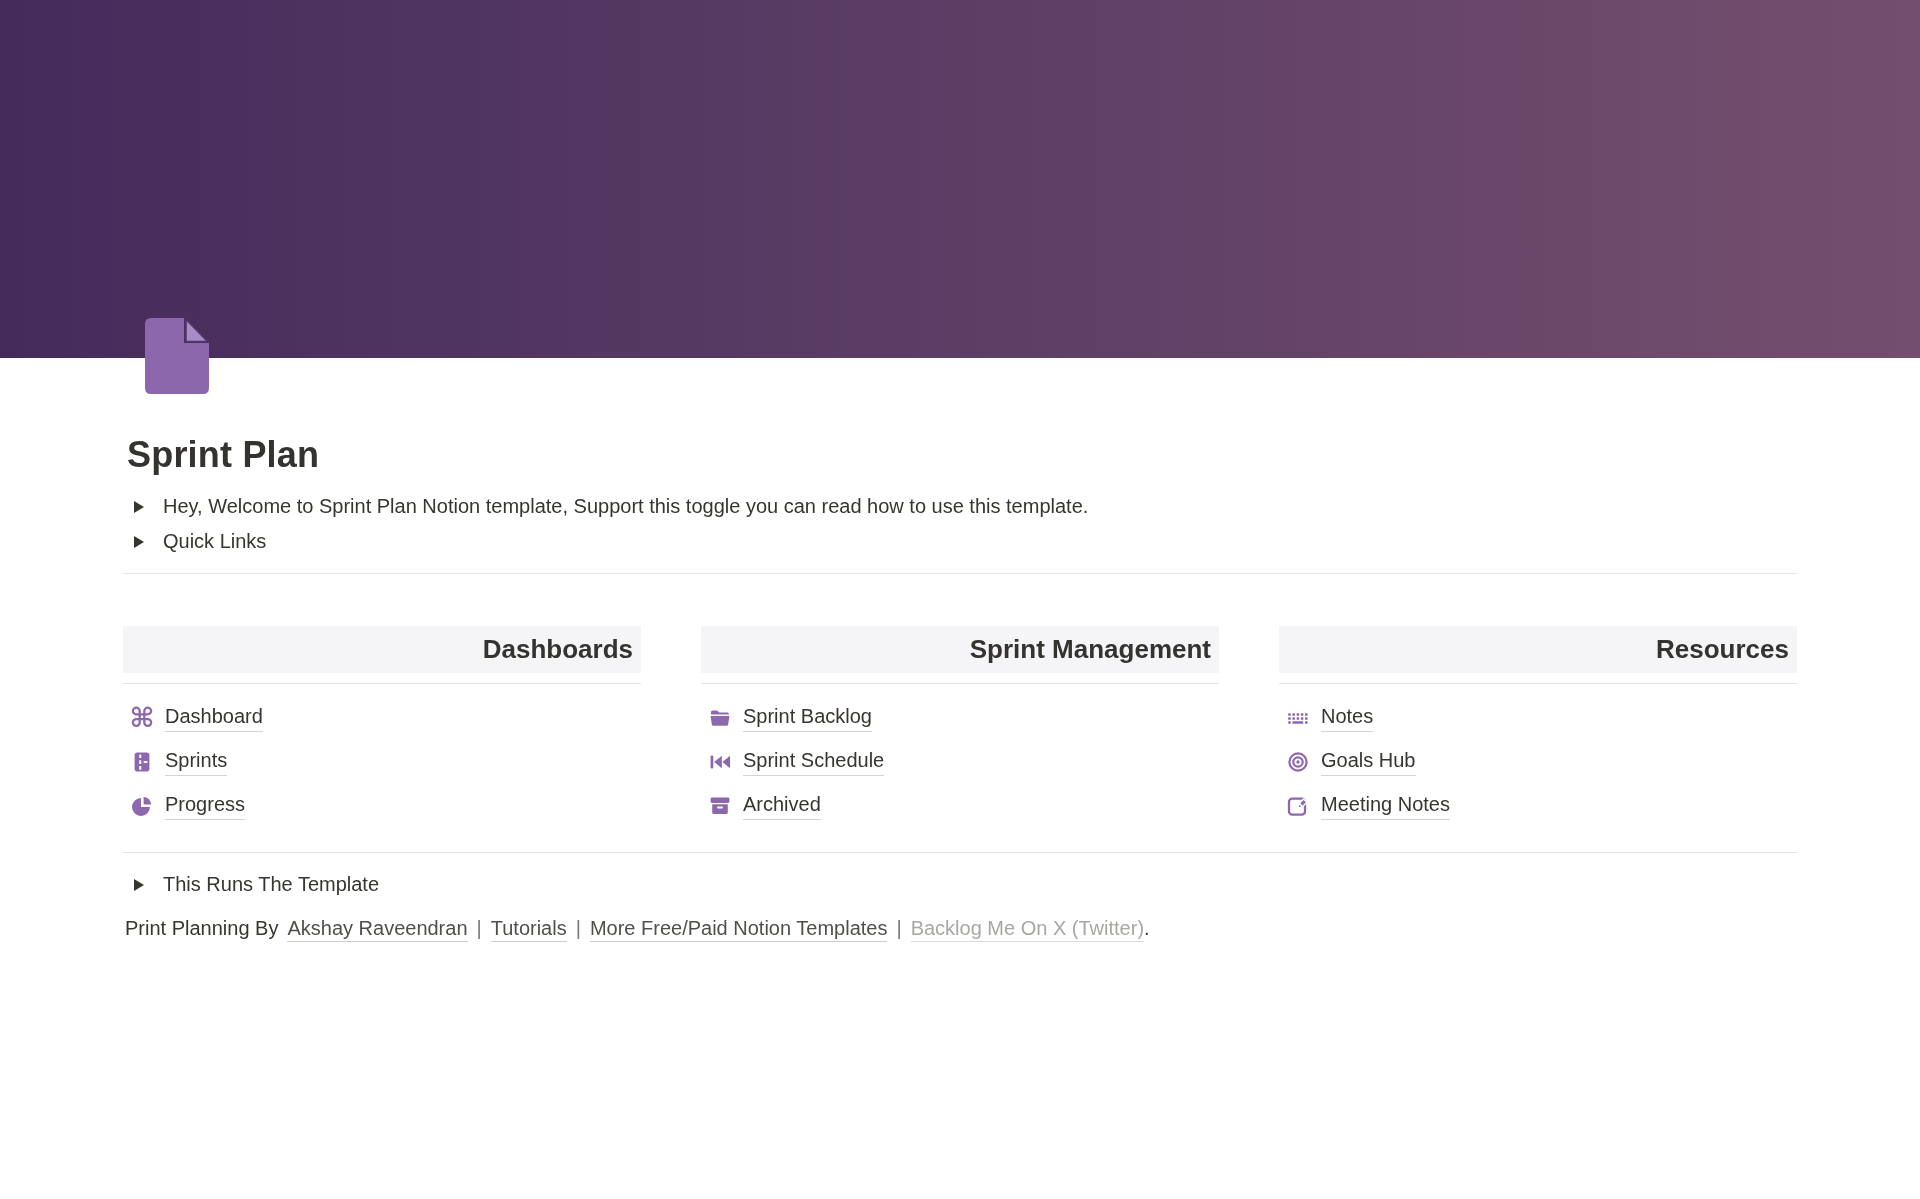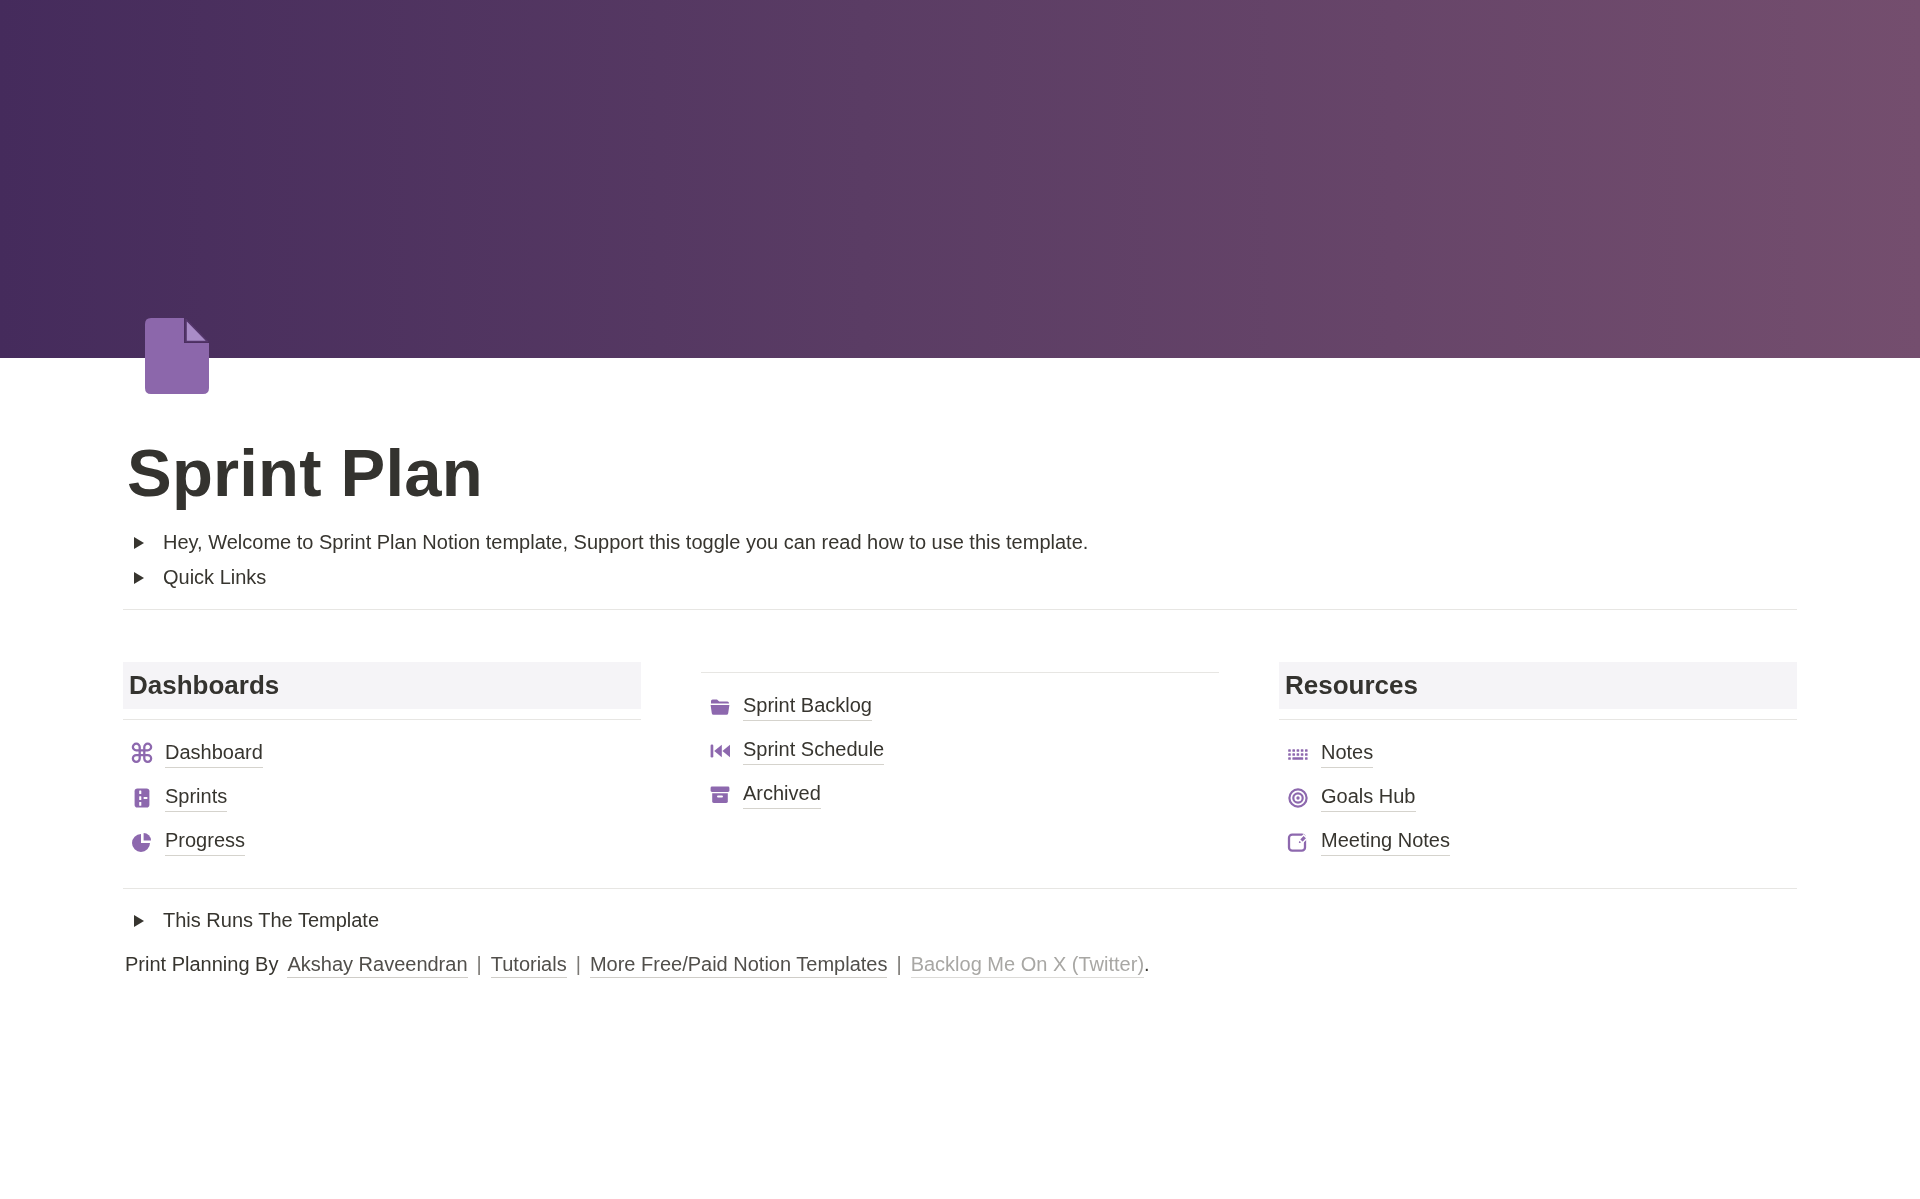--- a/index.html
+++ b/index.html
@@ -6,34 +6,34 @@
   html,body { width:1920px; height:1199px; background:#ffffff; overflow:hidden;
               font-family:"Liberation Sans", sans-serif; color:#37352F; }
 
   .cover { height:358px; width:100%;
            background:linear-gradient(90deg,#452B5C 0%,#5A3C64 45%,#744E6E 100%); }
 
   .content { width:1674px; margin-left:123px; position:relative; }
 
   .page-icon-wrap { width:64px; height:76px; margin-top:-40px; margin-left:22px; cursor:pointer; }
 
-  .page-title { margin-top:40px; margin-left:4px; font-size:67px; line-height:1.15;
+  .page-title { margin-top:40px; margin-left:4px; font-size:36px; line-height:1.15;
                 font-weight:700; letter-spacing:0.2px; color:#34332F; }
 
   .toggles { margin-top:14px; }
   .toggle-row { display:flex; align-items:center; padding:5px 2px; font-size:20px;
                 line-height:25px; cursor:pointer; }
   .toggle-arrow { width:0; height:0; border-style:solid; border-width:6.5px 0 6.5px 10px;
                   border-color:transparent transparent transparent #37352F;
                   margin-left:9px; margin-right:19px; flex:none; }
 
   .divider { height:1px; background:#E7E6E3; }
   .divider.top { margin-top:14px; }
 
-  .columns { display:grid; grid-template-columns:1fr 1fr 1fr; column-gap:60px; margin-top:52px; }
+  .columns { display:grid; grid-template-columns:1fr 1fr 1fr; column-gap:60px; margin-top:52px;text-align:right; }
   .col-header { background:#F5F4F7; font-size:26px; font-weight:700; color:#34332F;
                 padding:8px 8px 9px 6px; line-height:30px; }
   .col-divider { height:1px; background:#E7E6E3; margin:10px 0 12px 0; }
 
   .item { display:flex; align-items:center; padding:8px 0 8px 7px; font-size:20px;
           line-height:25px; cursor:pointer; }
   .item .icon { width:24px; height:24px; display:flex; align-items:center;
                 justify-content:center; margin-right:11px; flex:none; }
   .item .label { border-bottom:1px solid #D5D3CD; padding-bottom:2px; color:#37352F; }
 
@@ -113,20 +113,21 @@
           <svg width="24" height="24" viewBox="0 0 24 24">
             <path class="fill" d="M11,13 L11,4 A9,9 0 1 0 20,13 Z"></path>
             <path class="fill" d="M13.6,10.4 L13.6,3 A7.4,7.4 0 0 1 21,10.4 Z"></path>
           </svg>
         </span>
         <span class="label">Progress</span>
       </div>
     </div>
 
     <div class="col">
+      <div class="col-header">Sprint Management</div>
       <div class="col-divider"></div>
 
       <div class="item">
         <span class="icon">
           <svg width="24" height="24" viewBox="0 0 24 24">
             <path class="fill" d="M3,8.6 V6 a1.6,1.6 0 0 1 1.6,-1.6 h4.4 l2.2,2.2 h8.2 a1.6,1.6 0 0 1 1.6,1.6 v0.4 Z"></path>
             <path class="fill" d="M2.6,10 h18.8 l-1.2,8.3 a1.8,1.8 0 0 1 -1.8,1.55 H5.6 a1.8,1.8 0 0 1 -1.8,-1.55 Z"></path>
           </svg>
         </span>
         <span class="label">Sprint Backlog</span>

